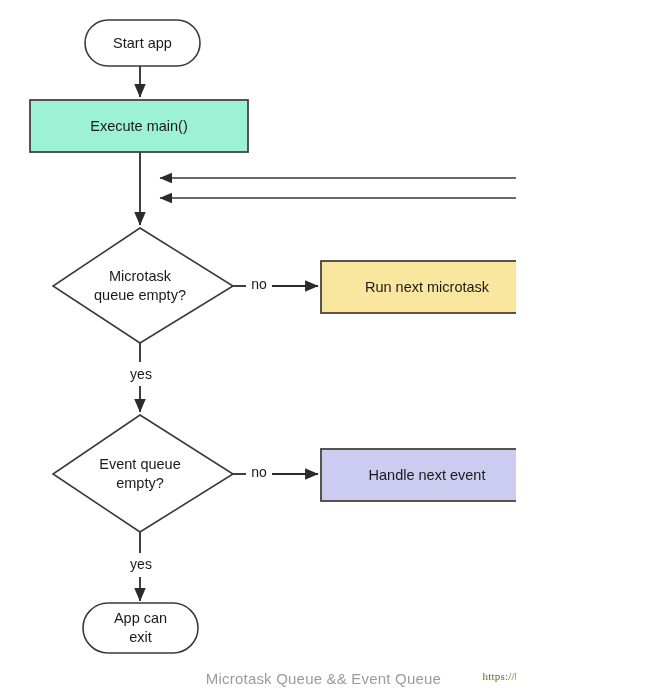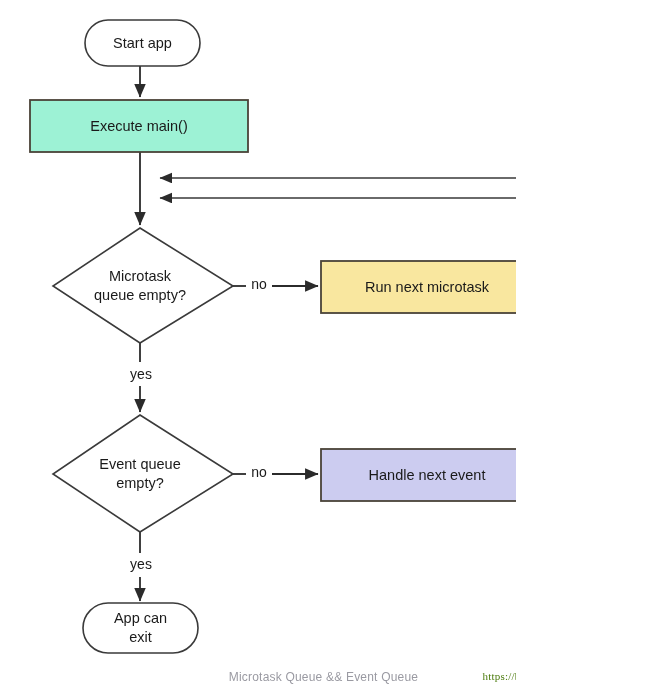--- a/index.html
+++ b/index.html
@@ -58,21 +58,21 @@
     stroke-width: 1.7;
     fill: none;
   }
   .caption {
     position: absolute;
     left: 0;
     top: 670px;
     width: 647px;
     text-align: center;
     font-family: "Liberation Sans", sans-serif;
-    font-size: 12px;
+    font-size: 15px;
     color: #9a9aa2;
     letter-spacing: 0.2px;
     pointer-events: none;
   }
   .watermark {
     position: absolute;
     left: 305px;
     top: 670px;
     width: 340px;
     text-align: right;

